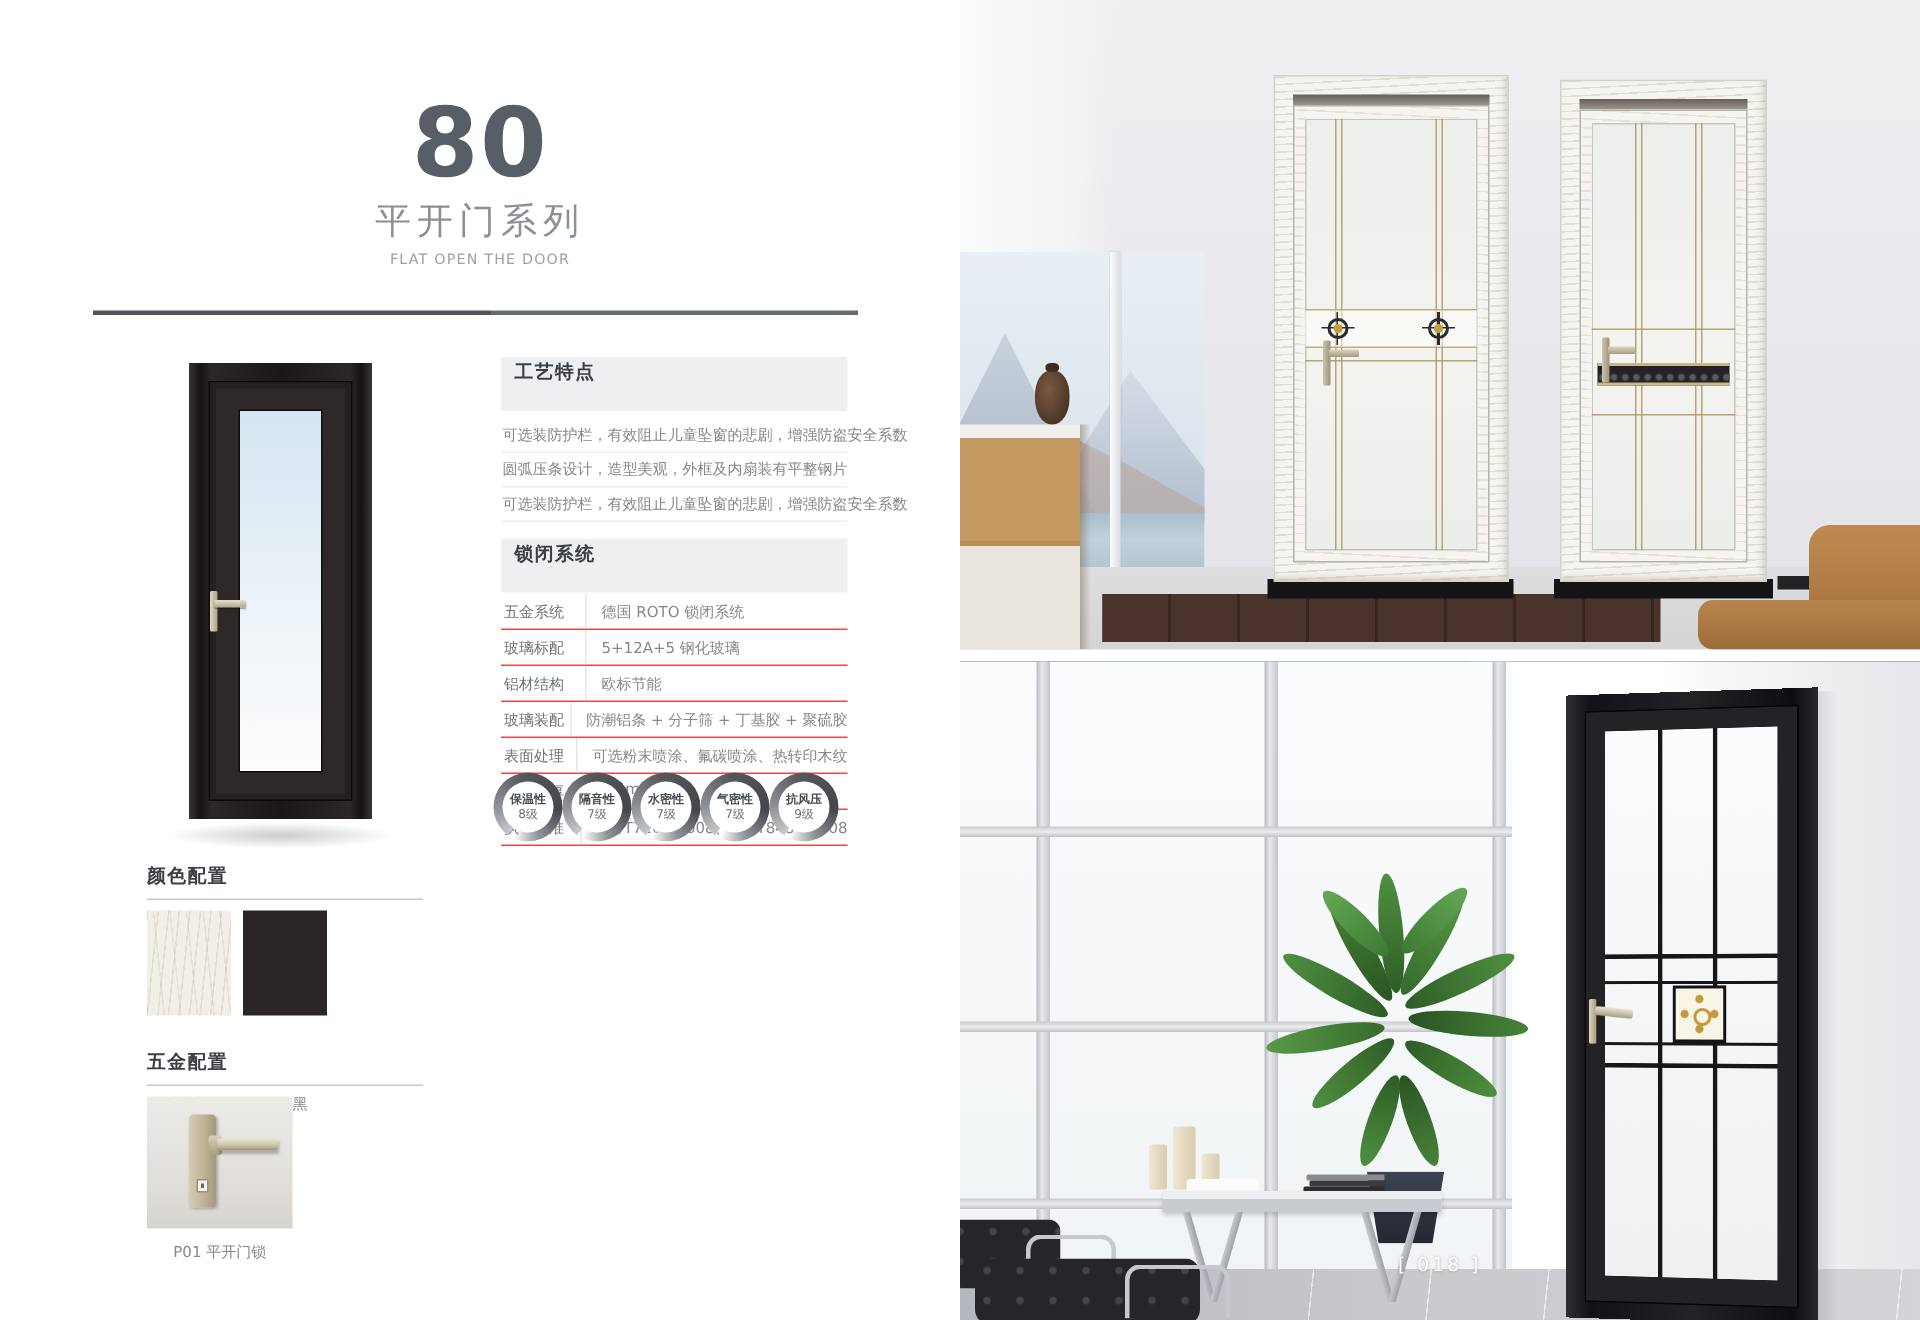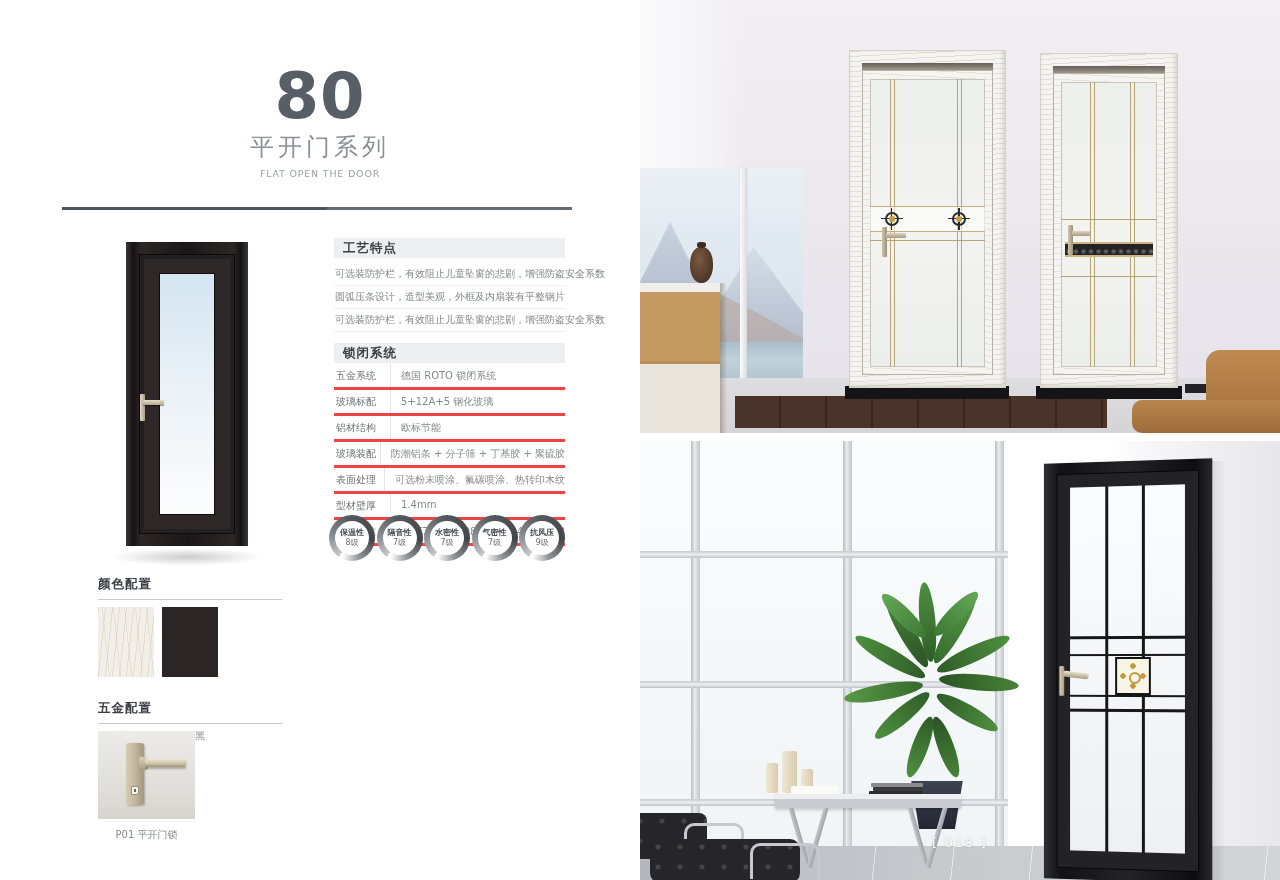--- a/index.html
+++ b/index.html
@@ -27,32 +27,32 @@
     box-shadow:inset 0 0 0 4px #241f20; }
   .df-glass { position:absolute; left:19px; right:19px; top:18px; bottom:18px;
     background:linear-gradient(180deg,#d4e5f1 0%,#e9f1f7 45%,#fdfdfd 100%);
     border:1px solid #0e0c0c; }
   .df-handle-plate { left:28px; top:158px; width:5px; height:27px; background:linear-gradient(90deg,#e0d9c8,#ad9f85); border-radius:1px; }
   .df-handle-lever { left:31px; top:164px; width:21px; height:5px;
     background:linear-gradient(180deg,#e6dfcd,#b1a68b); border-radius:1px; box-shadow:0 1px 1px rgba(0,0,0,.4); }
 
   
   .col-right { left:334px; top:238px; width:231px; }
-  .sec-head { height:20px; line-height:20px; background:#edeff1; color:#3b4046;
+  .sec-head { height:36px; line-height:20px; background:#edeff1; color:#3b4046;
     font-size:12.5px; font-weight:700; padding-left:9px; letter-spacing:1px; }
   .feat-list { margin-top:5px; }
   .feat-row { font-size:10px; color:#84888c; padding:4px 0 4px 1px; border-bottom:1px solid #eceeef; letter-spacing:0; white-space:nowrap; }
   .cfg { margin-top:11px; }
   .cfg-table { margin-top:1px; }
-  .cfg-row { display:flex; align-items:flex-start; border-bottom:3px solid #ef4444; }
+  .cfg-row { display:flex; align-items:flex-start; border-bottom:1px solid #ef4444; }
   .cfg-label { width:56px; padding:4.5px 0 4.5px 2px; font-size:10px; color:#6e7377; }
   .cfg-value { flex:1; border-left:1px solid #e3e5e7; padding:4.5px 0 4.5px 10px; font-size:10px; color:#84888c; white-space:nowrap; }
 
   
-  .badges { left:329px; top:515px; width:236px; display:flex; justify-content:space-between; }
+  .badges { left:329px; top:515px; width:236px; display:flex; justify-content:flex-start; }
   .badge { position:relative; width:46px; height:46px; border-radius:50%;
     background:conic-gradient(from 215deg,#c7c9cc 0deg,#8d9298 55deg,#54585d 135deg,#43464a 240deg,#8f9499 305deg,#dcdee0 338deg,rgba(255,255,255,0) 352deg 360deg); }
   .badge::before { content:""; position:absolute; inset:6px; border-radius:50%; background:#fff; }
   .badge-txt { position:absolute; inset:0; display:flex; flex-direction:column; align-items:center; justify-content:center; z-index:1; }
   .badge-name { font-size:8px; font-weight:700; color:#464b50; line-height:1.2; }
   .badge-level { font-size:8px; color:#6b7075; line-height:1.2; }
 
   
   .blk { left:98px; width:184px; }
   .blk-head { font-size:12.5px; font-weight:700; color:#3b4046; letter-spacing:1px;

